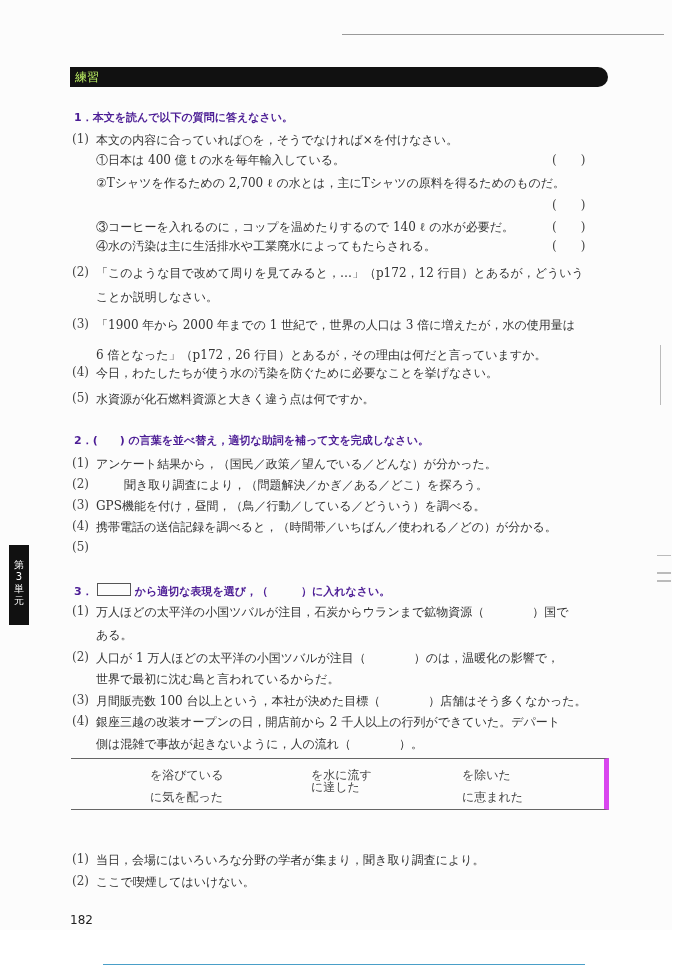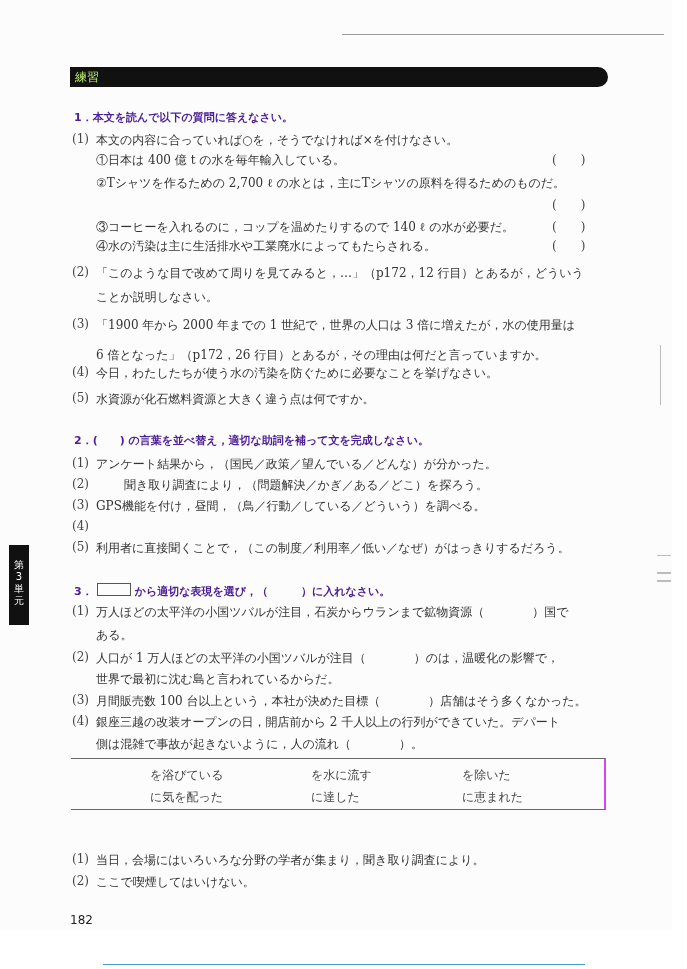--- a/index.html
+++ b/index.html
@@ -34,21 +34,21 @@
     line-height: 16px;
   }
   .num { position: absolute; left: 72px; font-size: 12px; color: #444; }
   .paren { position: absolute; left: 552px; font-size: 12px; color: #444; white-space: pre; }
   .blank-box {
     display: inline-block; width: 32px; height: 11px; border: 1px solid #555;
     vertical-align: -1px; margin: 0 4px;
   }
   .choice-box {
     position: absolute; left: 71px; top: 758px; width: 533px; height: 50px;
-    border-top: 1px solid #666; border-bottom: 1px solid #666; border-right: 2px solid #d946ef;
+    border-top: 1px solid #666; border-bottom: 1px solid #666; border-right: 5px solid #d946ef;
   }
   .choice {
     position: absolute; font-size: 12px; color: #444; white-space: nowrap;
   }
   .side-tab {
     position: absolute; left: 9px; top: 545px; width: 20px; height: 80px;
     background: #111; color: #fff; font-family: "DejaVu Sans", sans-serif;
     font-size: 10px; text-align: center; line-height: 12px; padding-top: 14px;
     box-sizing: border-box; writing-mode: horizontal-tb;
   }
@@ -107,22 +107,22 @@
 
   <div class="q-head" style="top:433px;">2．(　　) の言葉を並べ替え，適切な助詞を補って文を完成しなさい。</div>
 
   <span class="num" style="top:456px;">(1)</span>
   <div class="line" style="left:96px; top:456px;">アンケート結果から，（国民／政策／望んでいる／どんな）が分かった。</div>
   <span class="num" style="top:477px;">(2)</span>
   <div class="line" style="left:96px; top:477px;padding-left:28px;">聞き取り調査により，（問題解決／かぎ／ある／どこ）を探ろう。</div>
   <span class="num" style="top:498px;">(3)</span>
   <div class="line" style="left:96px; top:498px;">GPS機能を付け，昼間，（鳥／行動／している／どういう）を調べる。</div>
   <span class="num" style="top:519px;">(4)</span>
+  <div class="line" style="left:96px; top:519px;">携帯電話の送信記録を調べると，（時間帯／いちばん／使われる／どの）が分かる。</div>
   <span class="num" style="top:540px;">(5)</span>
-  <div class="line" style="left:96px; top:540px;">利用者に直接聞くことで，（この制度／利用率／低い／なぜ）がはっきりするだろう。</div>
 
   <div class="q-head" style="top:583px;">
     <span>3．</span><span class="blank-box"></span><span>から適切な表現を選び，（　　　）に入れなさい。</span>
   </div>
 
   <span class="num" style="top:604px;">(1)</span>
   <div class="line" style="left:96px; top:604px;">万人ほどの太平洋の小国ツバルが注目，石炭からウランまで鉱物資源（　　　　）国で</div>
   <div class="line" style="left:96px; top:627px;text-align:right;">ある。</div>
 
   <span class="num" style="top:650px;">(2)</span>
@@ -134,21 +134,21 @@
 
   <span class="num" style="top:714px;">(4)</span>
   <div class="line" style="left:96px; top:714px;">銀座三越の改装オープンの日，開店前から 2 千人以上の行列ができていた。デパート</div>
   <div class="line" style="left:96px; top:736px;">側は混雑で事故が起きないように，人の流れ（　　　　）。</div>
 
   <div class="choice-box">
     <span class="choice" style="left:79px; top:8px;">を浴びている</span>
     <span class="choice" style="left:240px; top:8px;">を水に流す</span>
     <span class="choice" style="left:391px; top:8px;">を除いた</span>
     <span class="choice" style="left:79px; top:30px;">に気を配った</span>
-    <span class="choice" style="left:240px; top:30px;">に達した</span>
+    <span class="choice" style="left:240px; top:20px;">に達した</span>
     <span class="choice" style="left:391px; top:30px;">に恵まれた</span>
   </div>
 
 
   <span class="num" style="top:852px;">(1)</span>
   <div class="line" style="left:96px; top:852px;">当日，会場にはいろいろな分野の学者が集まり，聞き取り調査により。</div>
   <span class="num" style="top:874px;">(2)</span>
   <div class="line" style="left:96px; top:874px;">ここで喫煙してはいけない。</div>
 
   <div class="page-number">182</div>

